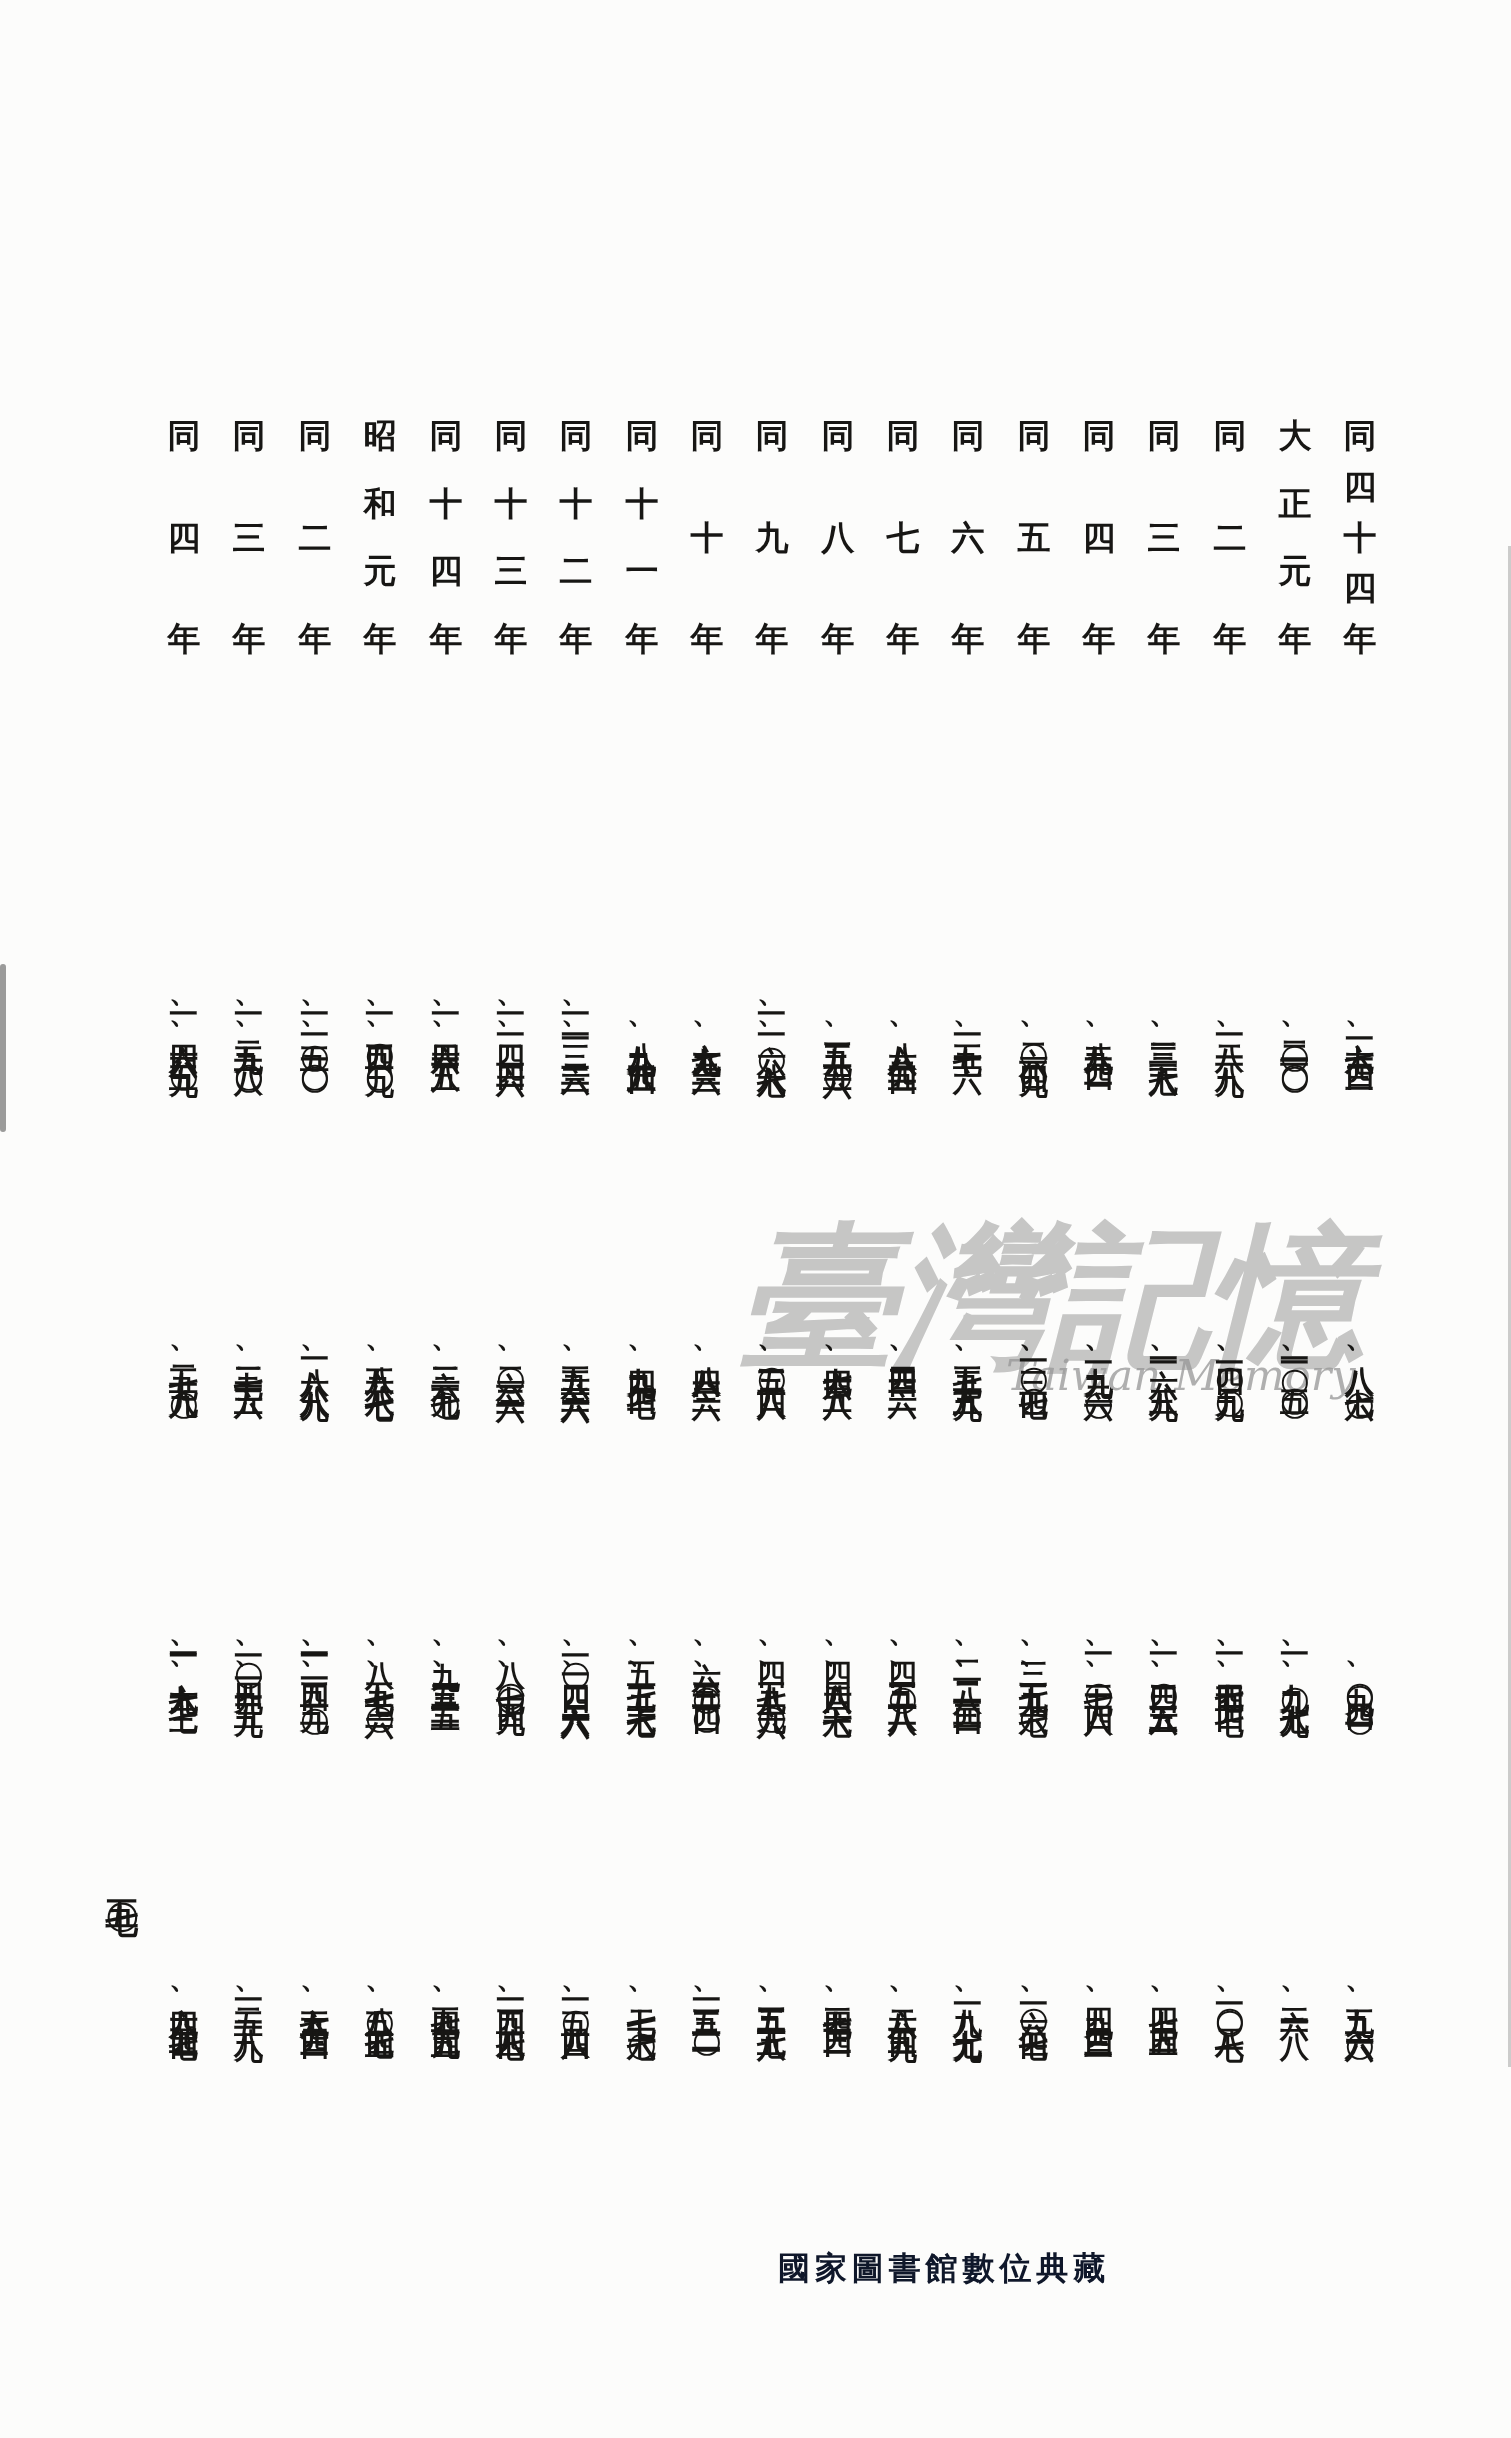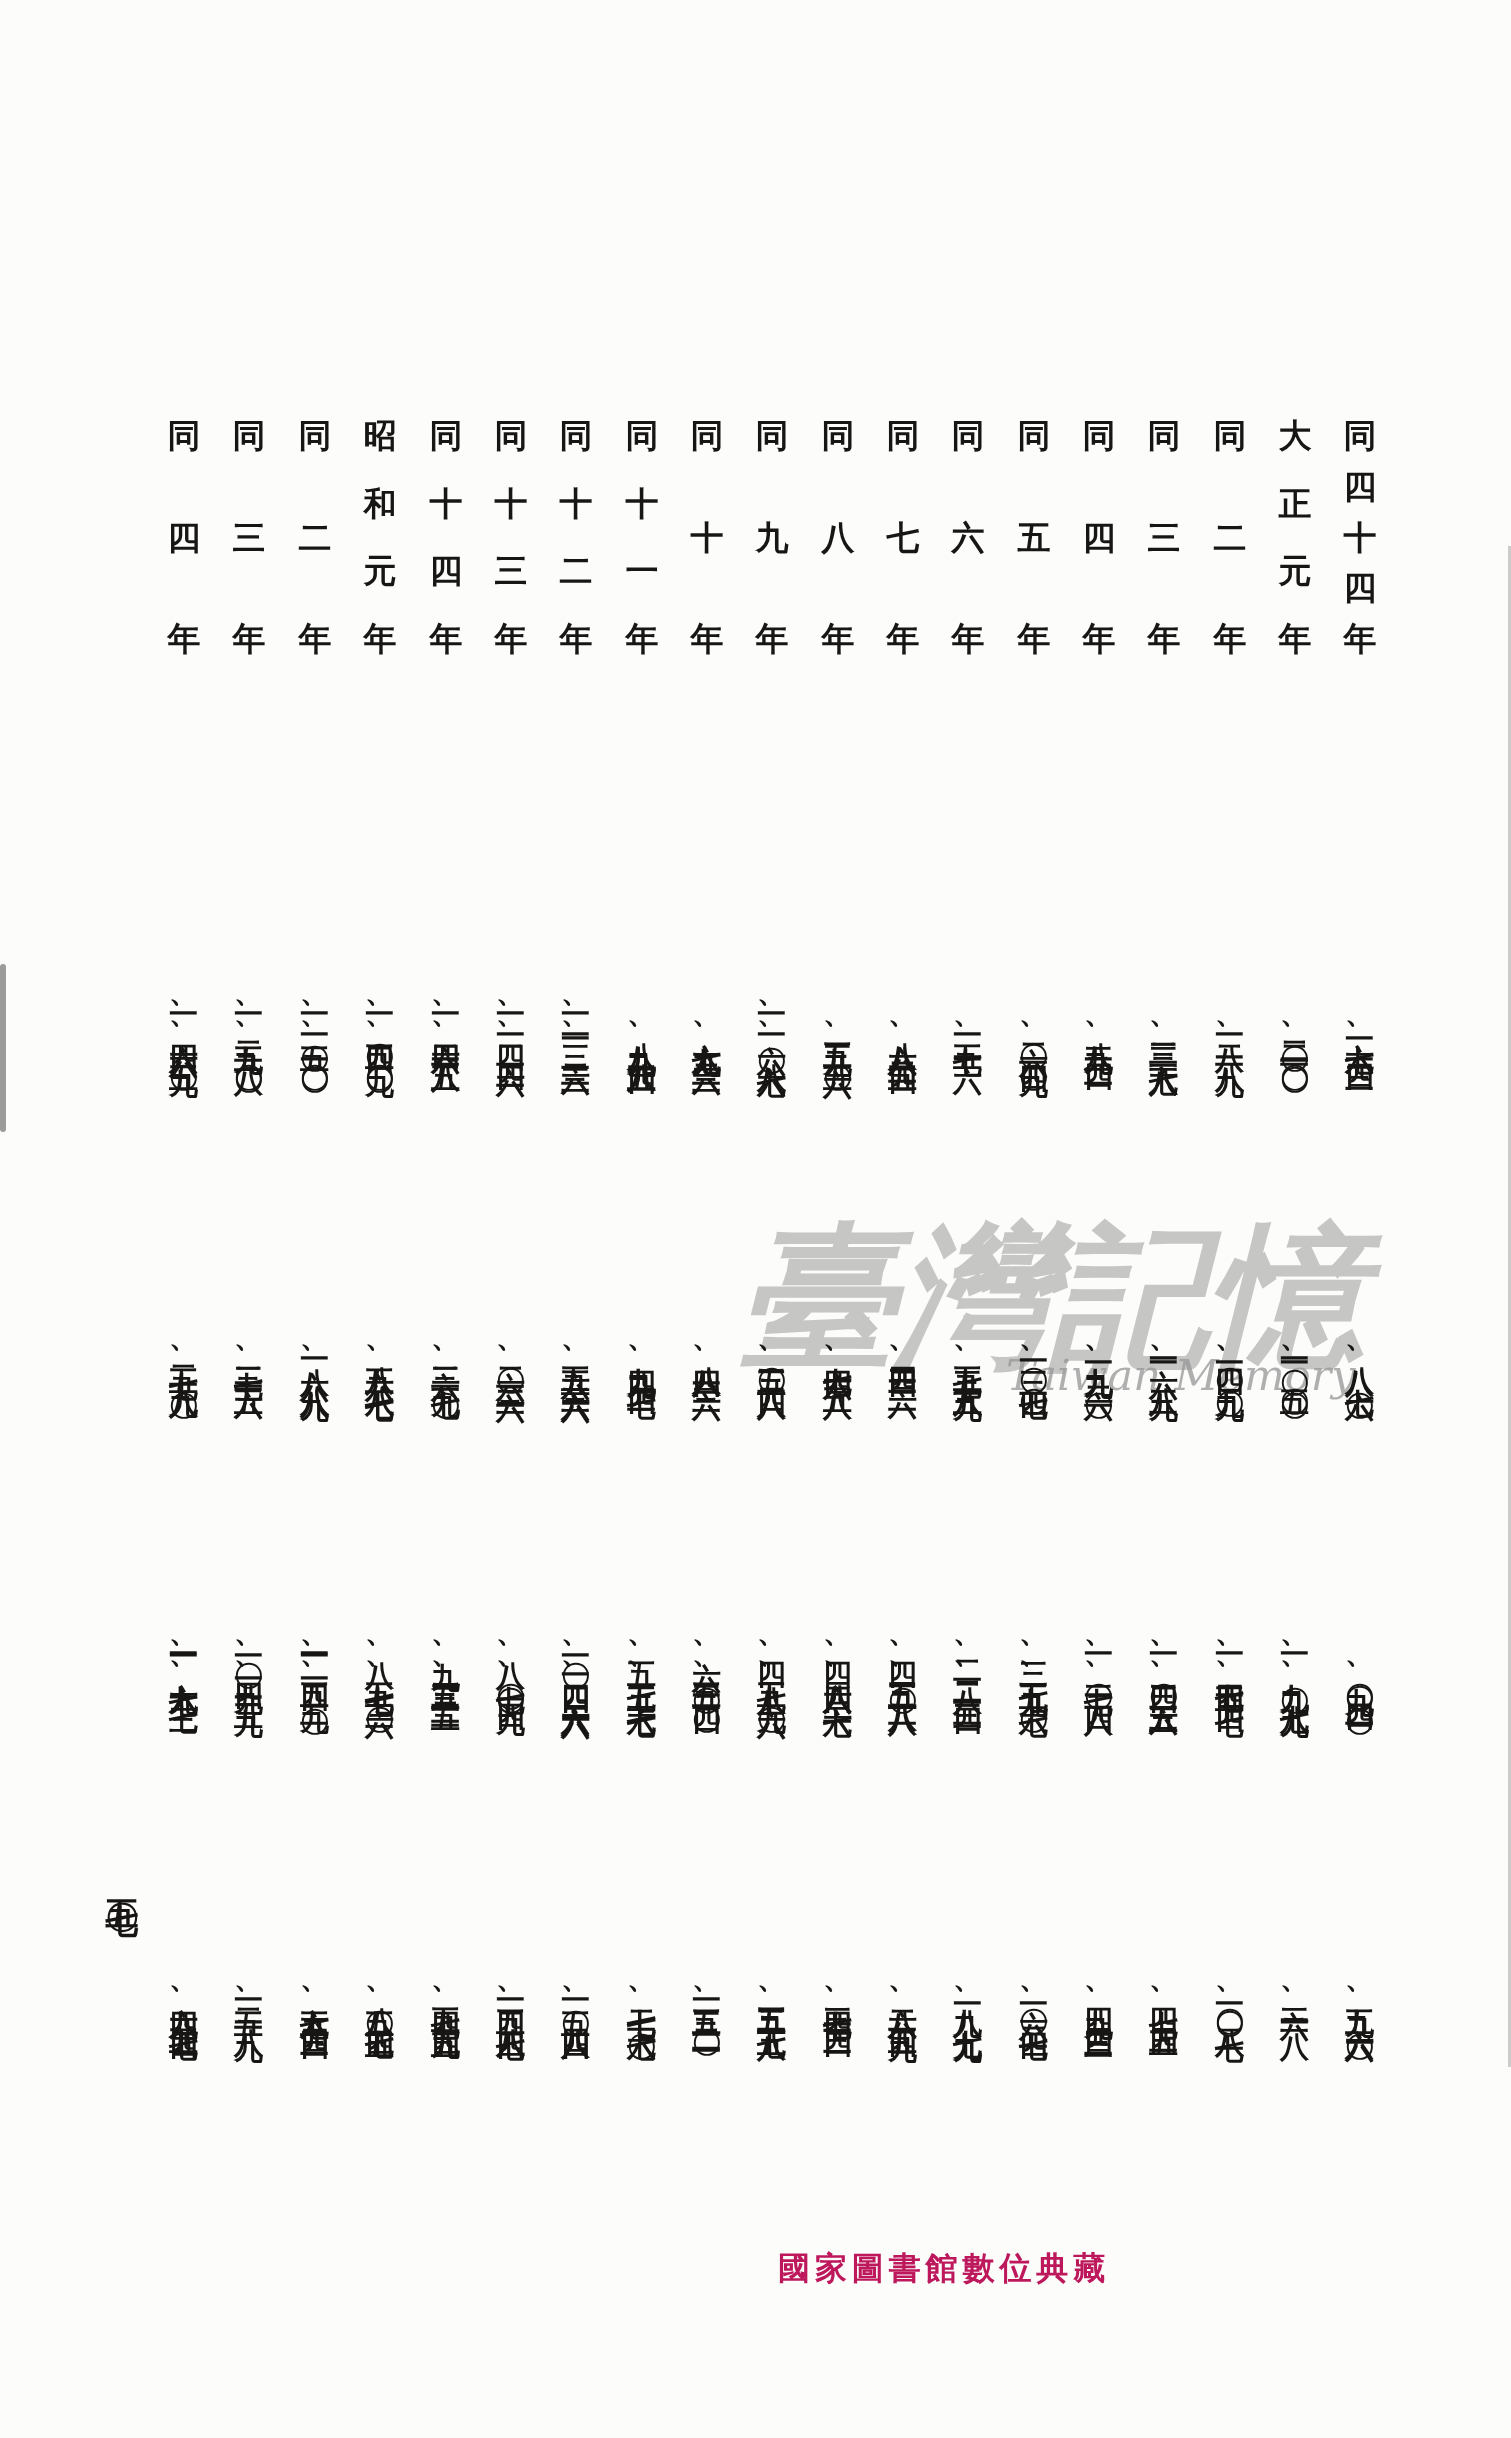--- a/index.html
+++ b/index.html
@@ -40,21 +40,21 @@
   }
   
   .page-number {
     position:absolute; left:99px; top:1874px;
     writing-mode:vertical-rl; text-orientation:upright;
     font-size:33px; font-weight:bold; letter-spacing:2px;
   }
   .footer {
     position:absolute; left:778px; top:2247px;
     font-family:"DejaVu Sans","Liberation Sans",sans-serif;
-    font-size:32px; font-weight:bold; letter-spacing:4.9px; color:#be185d;
+    font-size:32px; font-weight:bold; letter-spacing:4.9px; color:#0f172a;
   }
   
   .edge-left  { position:absolute; left:0; top:964px; width:5.9px; height:168px;
                 background:#4a4a4a; opacity:.55; border-radius:2.9px; }
   .edge-right { position:absolute; right:1px; top:546px; width:2.9px; height:1521px;
                 background:#cccccb; }
 </style>
 </head>
 <body>
 

